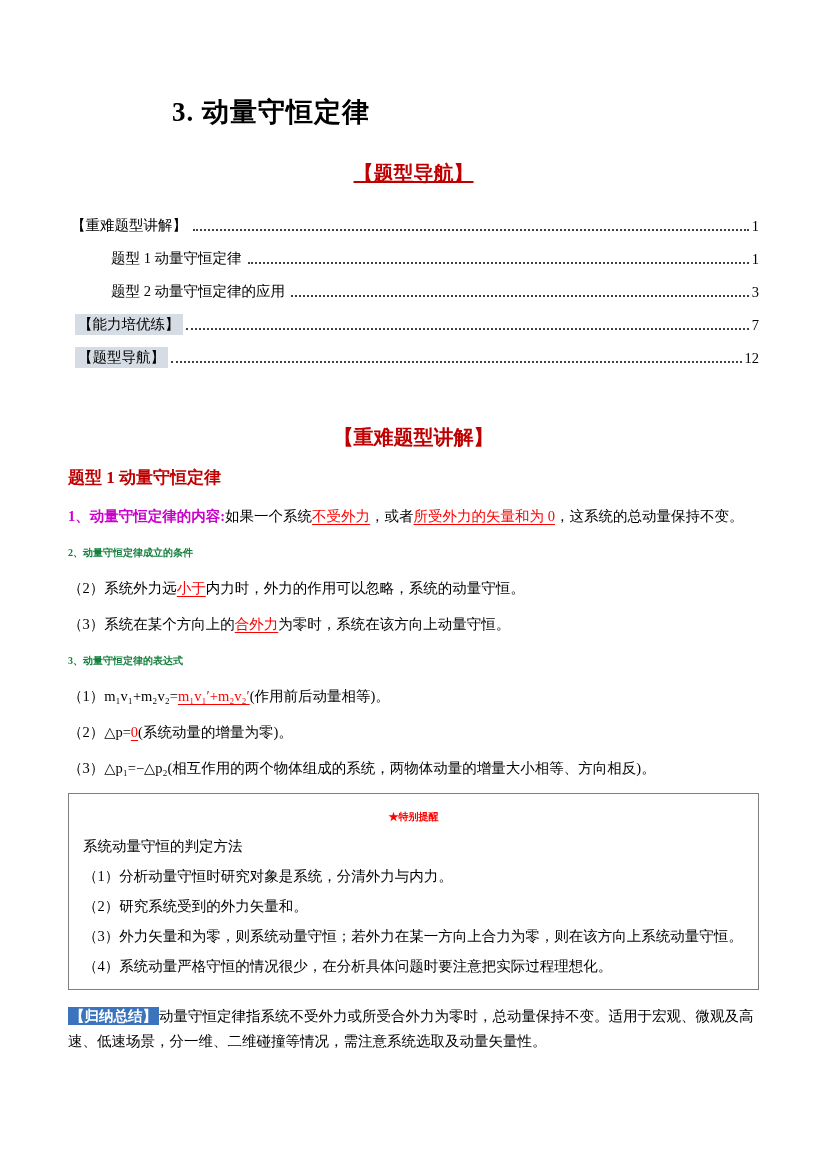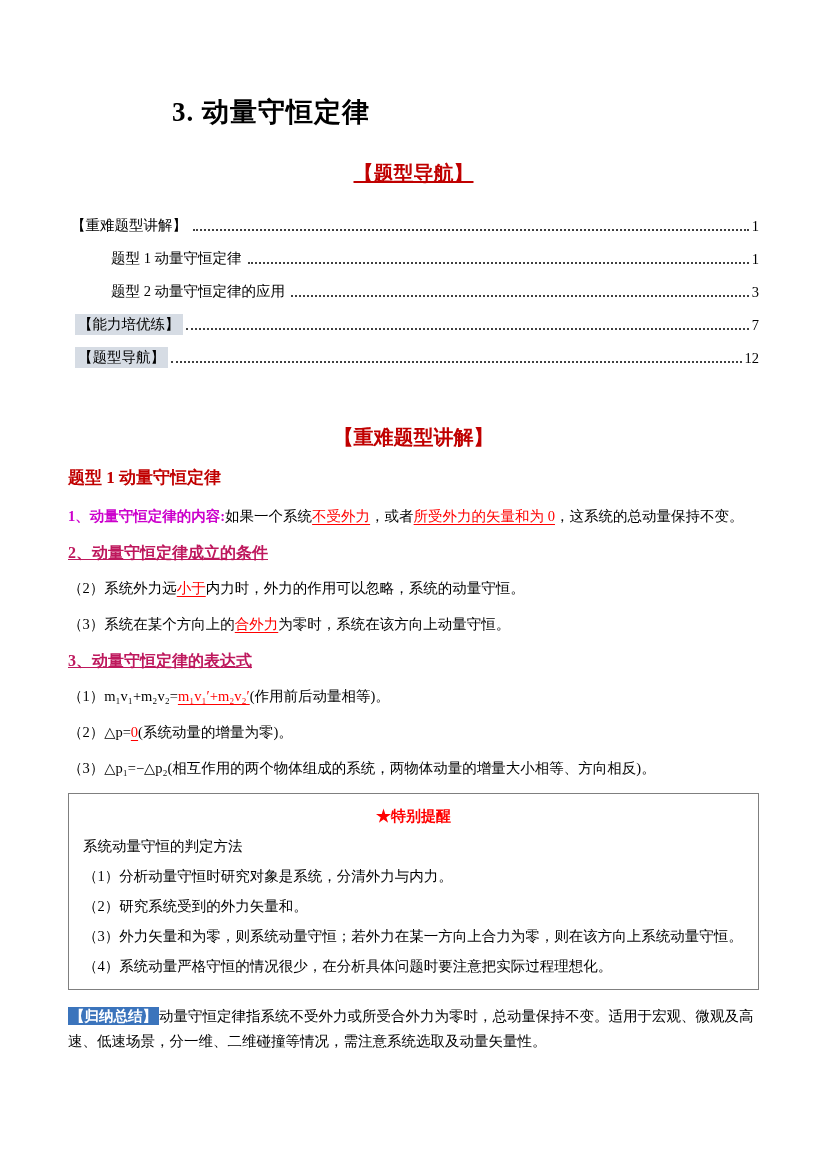--- a/index.html
+++ b/index.html
@@ -20,26 +20,26 @@
   .toc-row.indent .toc-label { margin-left: 40px; }
   .toc-label { white-space: nowrap; padding: 1px 3px; }
   .toc-row.shaded .toc-label { background: #D6DCE4; margin-left: 7px; }
   .leader { flex: 1; border-bottom: 2px dotted #404040; margin: 0 3px 5px 3px; }
   .toc-page { white-space: nowrap; margin-bottom: 1px; }
 
   .section-heading { margin-top: 56px; text-align: center; font-size: 20px; font-weight: bold; color: #C00000; }
   .topic-heading { margin-top: 14px; font-size: 17px; font-weight: bold; color: #C00000; line-height: 26px; }
 
   .para { margin-top: 15px; font-size: 14.5px; line-height: 21px; }
-  .magenta-head { margin-top: 15px; font-size: 16px; line-height: 21px; font-weight: bold; color: #be185d; text-decoration: underline; }
+  .magenta-head { margin-top: 15px; font-size: 10px; line-height: 21px; font-weight: bold; color: #15803d; }
   .lead-magenta { color: #CC00CC; font-weight: bold; }
   .red-u { color: #FF0000; text-decoration: underline; text-underline-offset: 3px; }
 
   .tip-box { margin-top: 14px; border: 1px solid #7f7f7f; padding: 8px 14px 12px 14px; }
-  .tip-title { text-align: center; font-size: 15px; font-weight: bold; color: #FF0000; margin: 4px 0 2px; line-height: 21px; }
+  .tip-title { text-align: center; font-size: 10px; font-weight: bold; color: #FF0000; margin: 4px 0 2px; line-height: 21px; }
   .tip-line { font-size: 14.5px; line-height: 21px; margin-top: 9px; }
 
   .summary { margin-top: 14px; font-size: 14.5px; line-height: 25px; }
   .summary-badge { background: #3B74BC; color: #fff; font-weight: bold; padding: 1px 2px; }
 </style>
 </head>
 <body>
 
 <div class="page">
 

